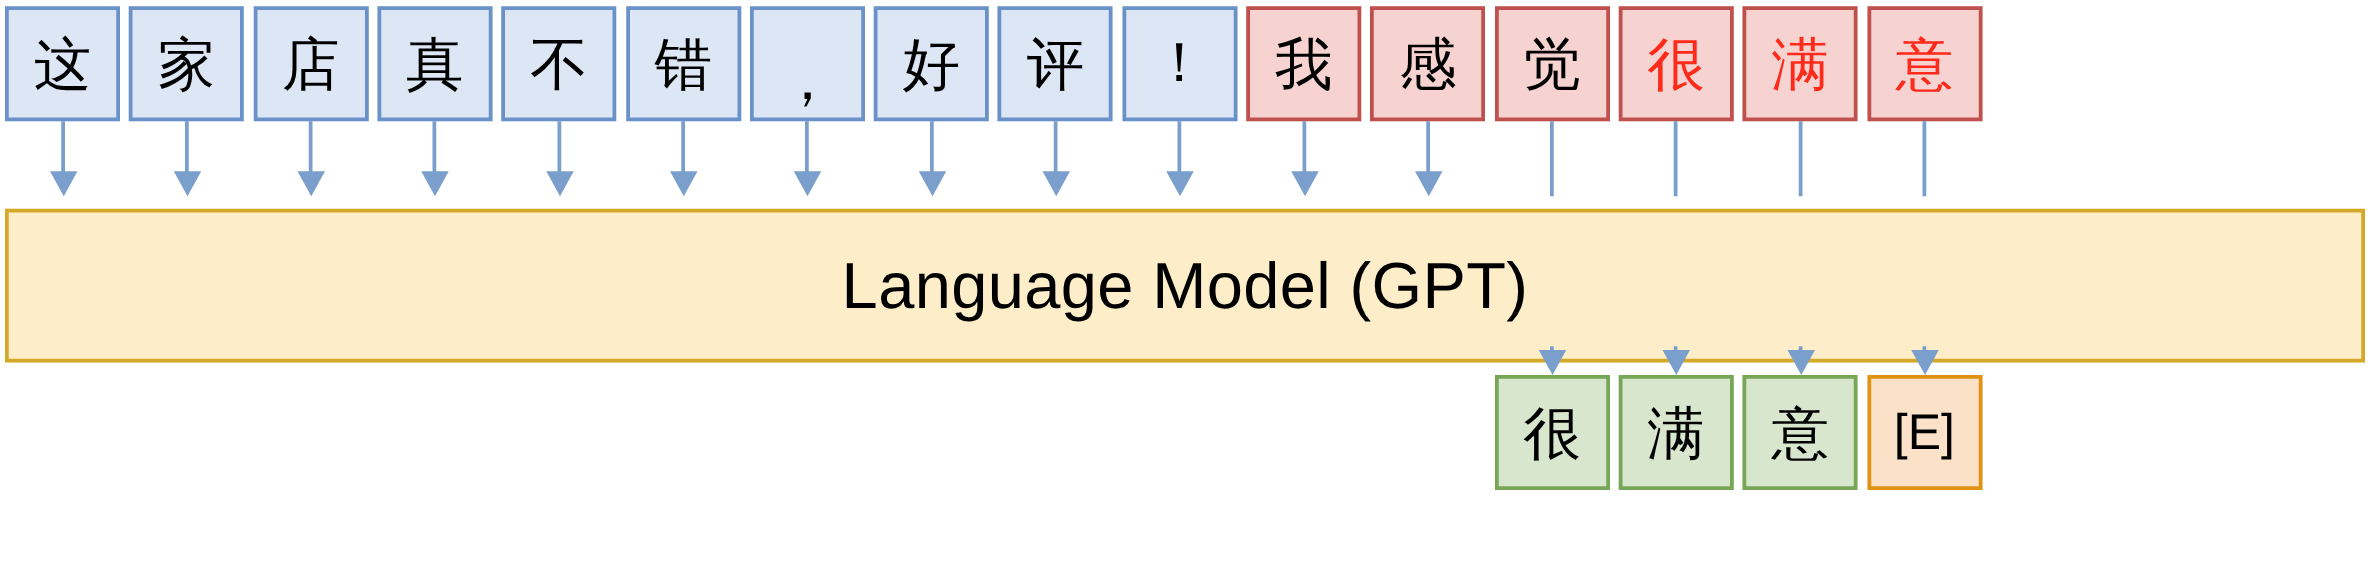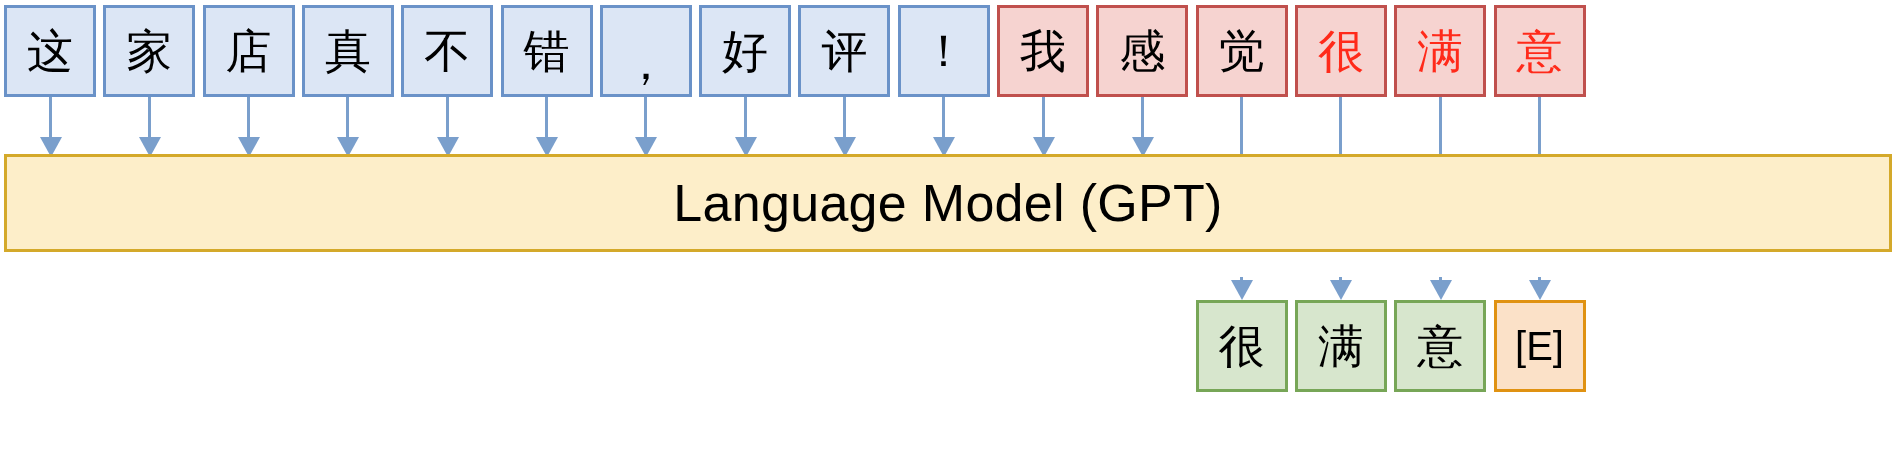--- a/index.html
+++ b/index.html
@@ -198,21 +198,21 @@
         <div class="shaft" style="height: 60px;"></div>
       </div>
       <div class="conn" style="left: 1438.7px; top: 97px; height: 60px; width: 3px;">
         <div class="shaft" style="height: 60px;"></div>
       </div>
       <div class="conn" style="left: 1538px; top: 97px; height: 60px; width: 3px;">
         <div class="shaft" style="height: 60px;"></div>
       </div>
     </div>
 
-  <div id="lmbar" style="left: 4px; top: 154px; width: 1888px; height: 98px;">Language Model (GPT)</div>
+  <div id="lmbar" style="left: 4px; top: 167px; width: 1888px; height: 123px;">Language Model (GPT)</div>
 
   <div id="conn-bot-layer">
       <div class="conn" style="left: 1240.1px; top: 277px; height: 23px; width: 3px;">
         <div class="shaft" style="height: 4px;"></div>
         <div class="head" style="top: 3px;"></div>
       </div>
       <div class="conn" style="left: 1339.4px; top: 277px; height: 23px; width: 3px;">
         <div class="shaft" style="height: 4px;"></div>
         <div class="head" style="top: 3px;"></div>
       </div>

